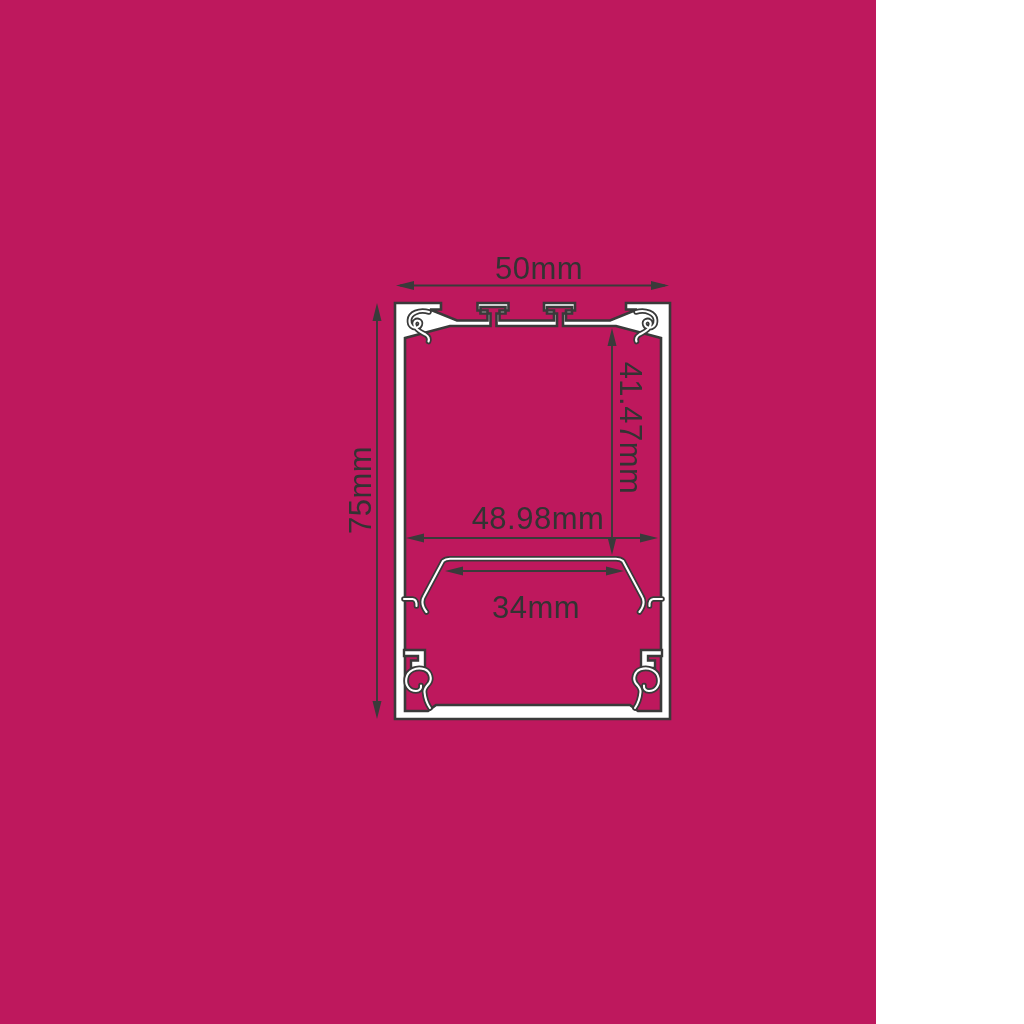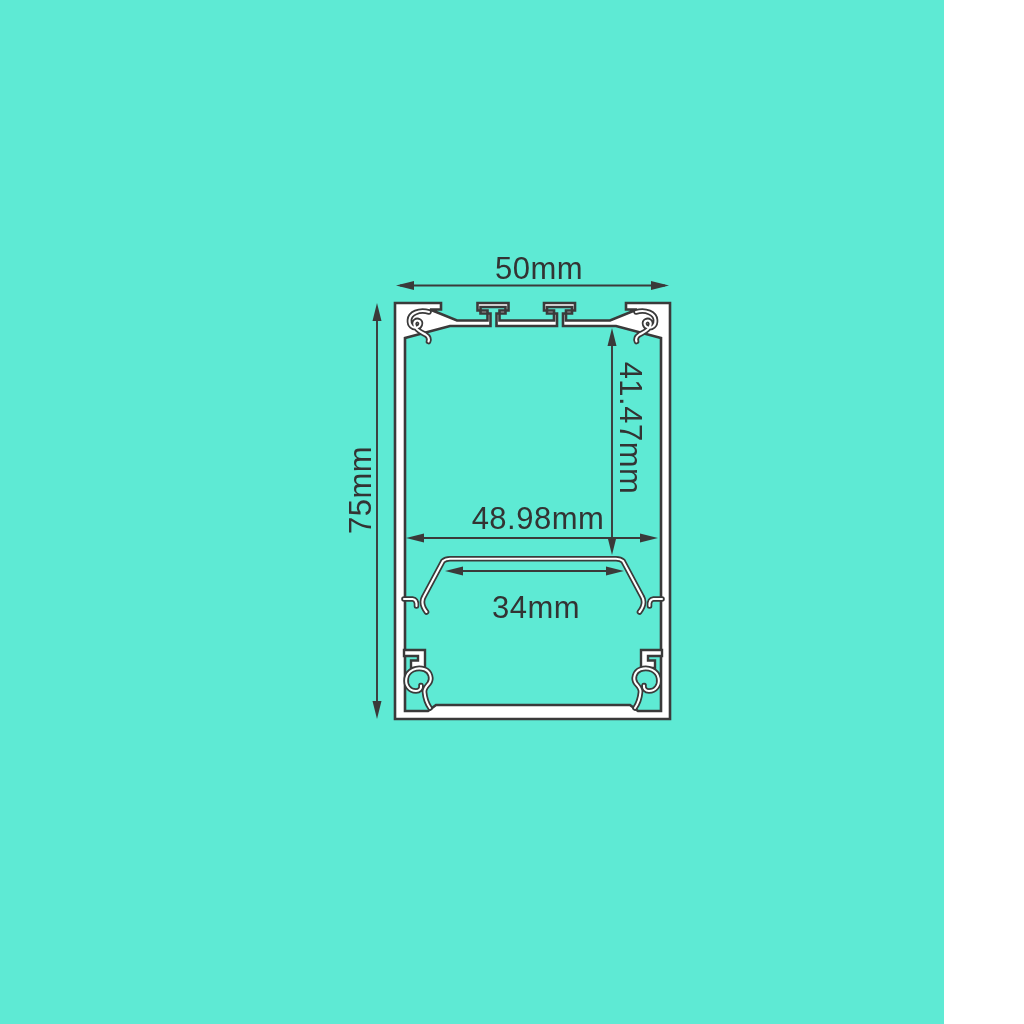--- a/index.html
+++ b/index.html
@@ -6,23 +6,23 @@
     margin: 0;
     padding: 0;
     background: #ffffff;
     width: 1024px;
     height: 1024px;
     overflow: hidden;
     font-family: "Liberation Sans", sans-serif;
   }
   .canvas {
     position: relative;
-    width: 944px;
+    width: 876px;
     height: 1024px;
-    background: #5eead4;
+    background: #be185d;
   }
   svg { display: block; }
   .body-path {
     fill: #ffffff;
     stroke: #3a3a3a;
     stroke-width: 2.6;
     stroke-linejoin: miter;
     fill-rule: evenodd;
   }
   .tube-black {

